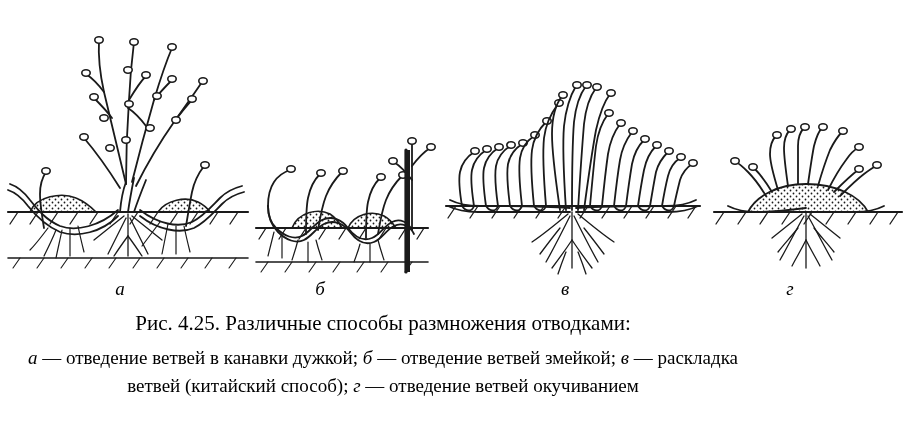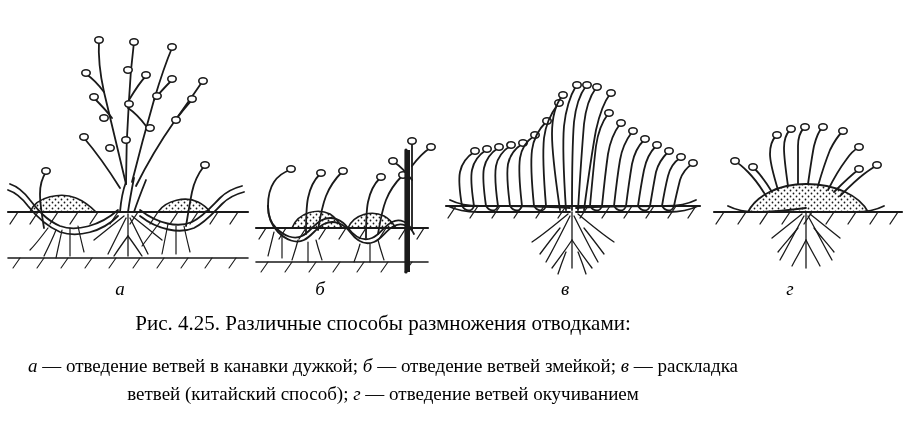--- a/index.html
+++ b/index.html
@@ -54,21 +54,21 @@
     text-align: center;
   }
   #caption-title {
     font-family: "Liberation Serif", serif;
     font-size: 21px;
     line-height: 30px;
     color: #000;
     white-space: nowrap;
   }
   #caption-legend {
-    margin-top: 14px;
+    margin-top: 6px;
     font-family: "Liberation Serif", serif;
     font-size: 19px;
     line-height: 28px;
     color: #000;
     padding: 0 17px;
   }
   .it { font-style: italic; }
 </style>
 </head>
 <body>

